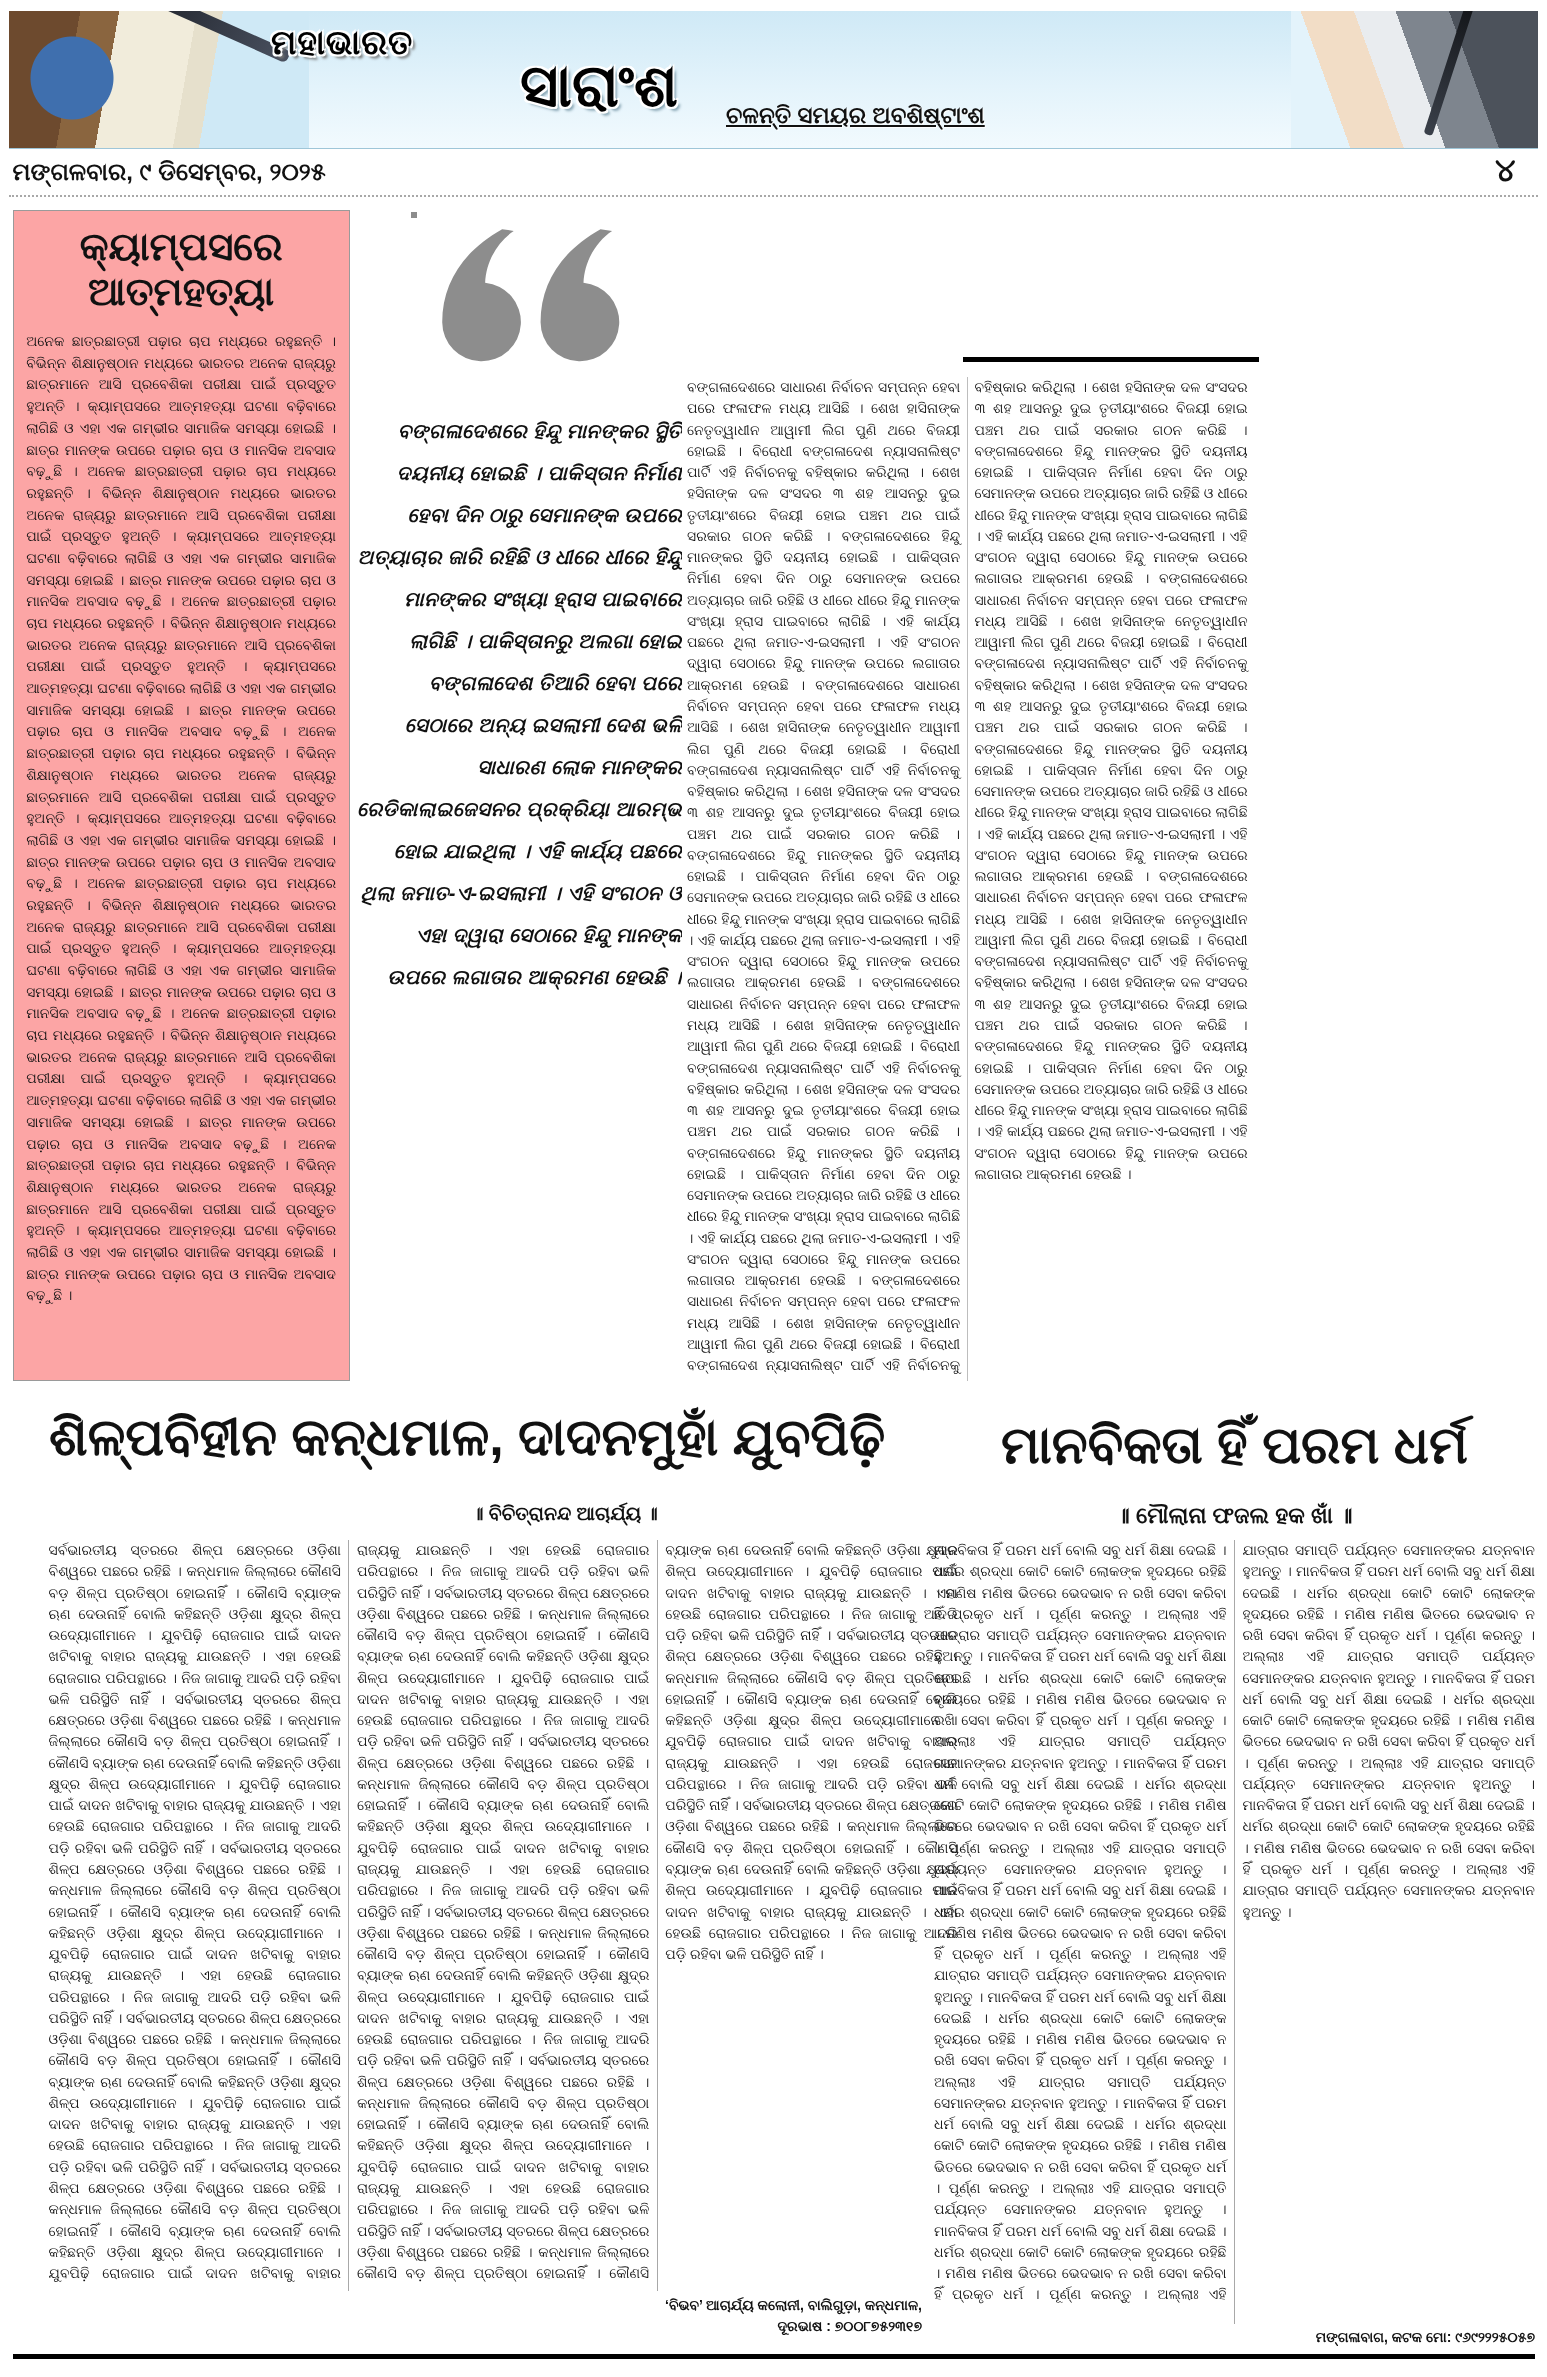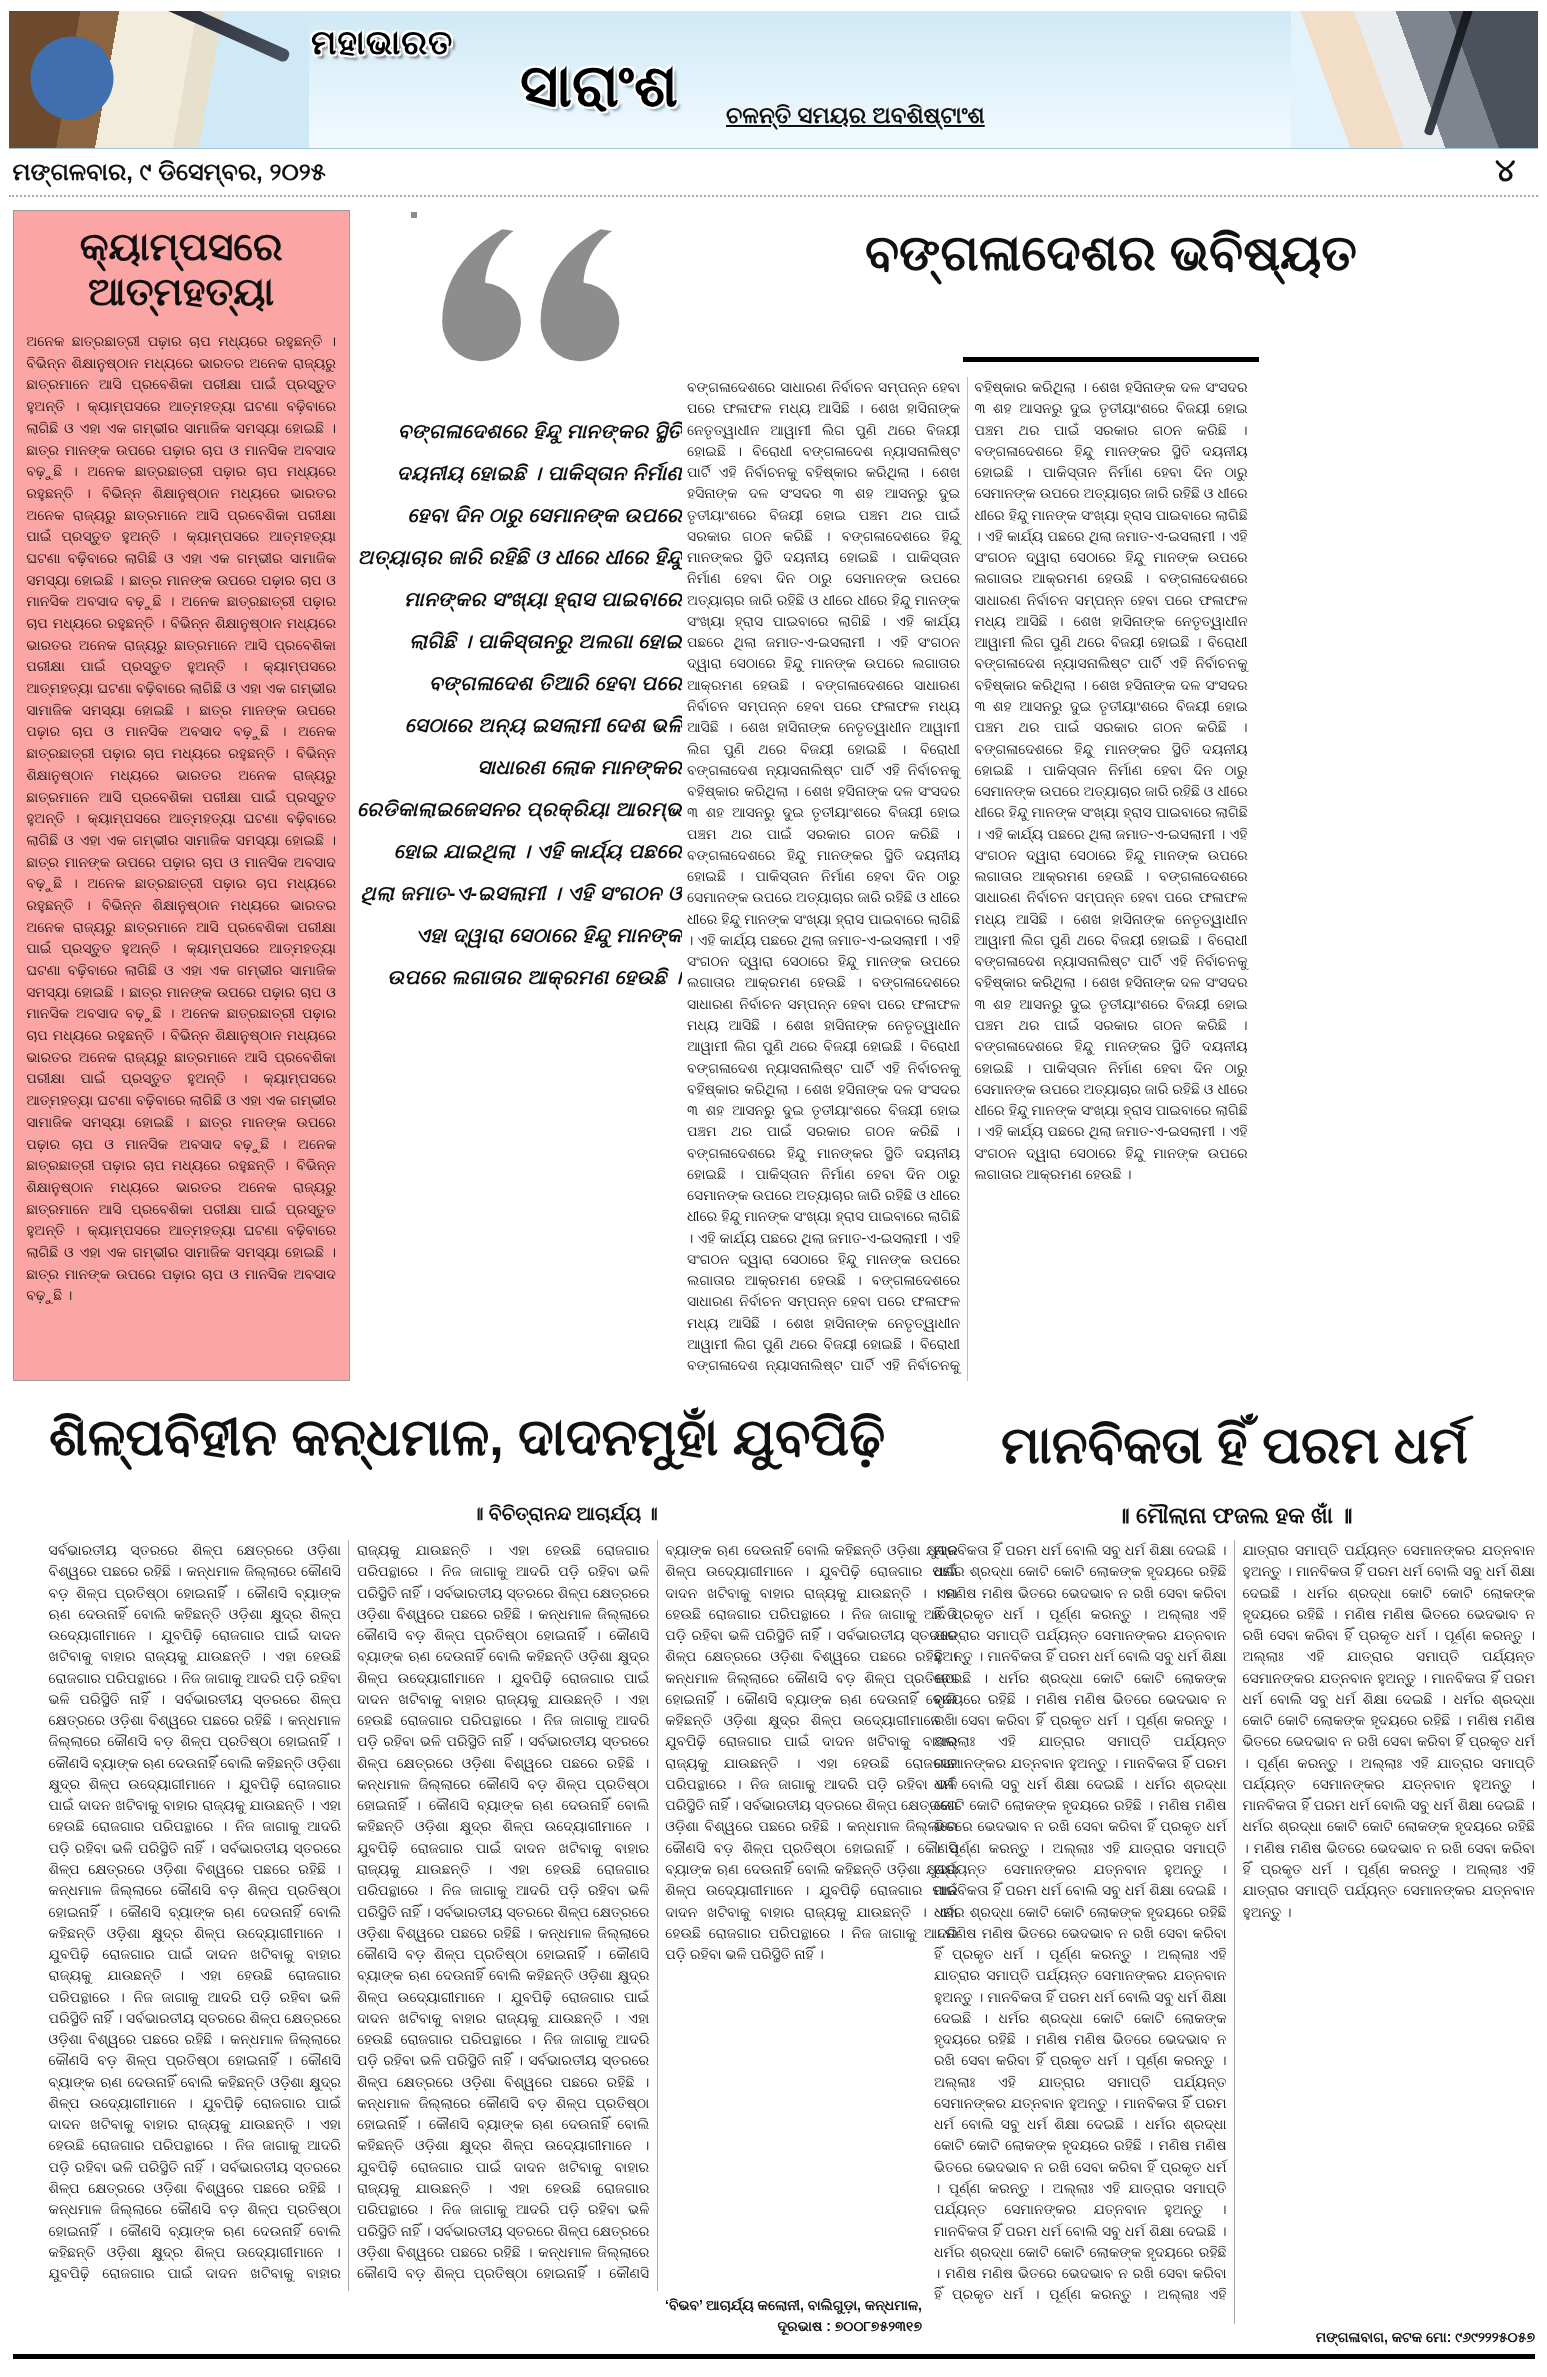--- a/index.html
+++ b/index.html
@@ -17,21 +17,21 @@
         radial-gradient(circle at 59px 56px,#e8e2d2 0 23px,rgba(0,0,0,0) 24px),
         linear-gradient(100deg,#6d4a2e 0 22%,#8a653f 22% 34%,#f1ecdb 34% 58%,#e6e0cc 58% 66%,#cfe9f6 66%);}
   .photo-left::after{content:"";position:absolute;left:134px;top:9px;width:152px;height:12.6px;
         background:linear-gradient(90deg,#20242c,#4a5160);transform:rotate(24deg);border-radius:5.4px;}
   .photo-right{position:absolute;top:0;right:0;width:247px;height:137px;
       background:
         linear-gradient(250deg,#4c525b 0 30%,#7e858e 30% 48%,#e9ecef 48% 62%,#f2ddc6 62% 80%,#e3f3fb 80%);}
   .photo-right::after{content:"";position:absolute;right:85px;top:-7.2px;width:9px;height:134px;
         background:linear-gradient(180deg,#14161a,#3a404a);transform:rotate(18deg);border-radius:3.6px;}
   .masthead{top:12.6px;left:262px;font-size:34px;font-weight:bold;letter-spacing:0.9px;color:#000;
-        text-shadow:-1.8px -1.8px 0 #fff,1.8px -1.8px 0 #fff,-1.8px 1.8px 0 #fff,1.8px 1.8px 0 #fff,3.6px 3.6px 2.7px #777;margin-left:40px;}
+        text-shadow:-1.8px -1.8px 0 #fff,1.8px -1.8px 0 #fff,-1.8px 1.8px 0 #fff,1.8px 1.8px 0 #fff,3.6px 3.6px 2.7px #777;}
   .paper-title{top:41px;left:511px;font-size:59px;font-weight:bold;color:#000;
         text-shadow:-1.8px -1.8px 0 #fff,1.8px -1.8px 0 #fff,-1.8px 1.8px 0 #fff,1.8px 1.8px 0 #fff,3.6px 3.6px 2.7px #8aa7b5;}
   .paper-subtitle{top:91px;left:717px;font-size:23px;font-weight:bold;color:#111;
         text-shadow:0.9px 0.9px 0 #fff;text-decoration:underline;}
 
   
   .dateline{top:158px;left:12.6px;font-size:24px;font-weight:bold;}
   .pagenum{top:152px;left:1495px;font-size:32px;font-weight:bold;}
   .dotted-rule{top:195px;left:9px;width:1529px;border-top:2.7px dotted #a8a8a8;height:0;}
   .sq-marker{top:212px;left:411px;width:6.3px;height:6.3px;background:#8c8c8c;}
@@ -97,21 +97,20 @@
   </div>
 
   <div class="abs quote-col">
     <svg class="quote-icon" width="206" height="152" viewBox="0 0 230 170">
       <path d="M95 8 C52 32 28 68 28 112 a44 44 0 1 0 48 -44 c1 -24 14 -46 32 -58 Z" fill="#8d8d8d"></path>
       <path d="M205 8 C162 32 138 68 138 112 a44 44 0 1 0 48 -44 c1 -24 14 -46 32 -58 Z" fill="#8d8d8d"></path>
     </svg>
     <div class="quote-text">ବଙ୍ଗଳାଦେଶରେ ହିନ୍ଦୁ ମାନଙ୍କର ସ୍ଥିତି ଦୟନୀୟ ହୋଇଛି । ପାକିସ୍ତାନ ନିର୍ମାଣ ହେବା ଦିନ ଠାରୁ ସେମାନଙ୍କ ଉପରେ ଅତ୍ୟାଚାର ଜାରି ରହିଛି ଓ ଧୀରେ ଧୀରେ ହିନ୍ଦୁ ମାନଙ୍କର ସଂଖ୍ୟା ହ୍ରାସ ପାଇବାରେ ଲାଗିଛି । ପାକିସ୍ତାନରୁ ଅଲଗା ହୋଇ ବଙ୍ଗଳାଦେଶ ତିଆରି ହେବା ପରେ ସେଠାରେ ଅନ୍ୟ ଇସଲାମୀ ଦେଶ ଭଳି ସାଧାରଣ ଲୋକ ମାନଙ୍କର ରେଡିକାଲାଇଜେସନର ପ୍ରକ୍ରିୟା ଆରମ୍ଭ ହୋଇ ଯାଇଥିଲା । ଏହି କାର୍ଯ୍ୟ ପଛରେ ଥିଲା ଜମାତ-ଏ-ଇସଲାମୀ । ଏହି ସଂଗଠନ ଓ ଏହା ଦ୍ୱାରା ସେଠାରେ ହିନ୍ଦୁ ମାନଙ୍କ ଉପରେ ଲଗାତାର ଆକ୍ରମଣ ହେଉଛି ।</div>
   </div>
 
-  <div class="abs main-headline">ବଙ୍ଗଳାଦେଶର ଭବିଷ୍ୟତ</div>
   <div class="abs main-byline-rule"></div>
   <div class="abs main-body">ବଙ୍ଗଳାଦେଶରେ ସାଧାରଣ ନିର୍ବାଚନ ସମ୍ପନ୍ନ ହେବା ପରେ ଫଳାଫଳ ମଧ୍ୟ ଆସିଛି । ଶେଖ ହାସିନାଙ୍କ ନେତୃତ୍ୱାଧୀନ ଆୱାମୀ ଲିଗ ପୁଣି ଥରେ ବିଜୟୀ ହୋଇଛି । ବିରୋଧୀ ବଙ୍ଗଳାଦେଶ ନ୍ୟାସନାଲିଷ୍ଟ ପାର୍ଟି ଏହି ନିର୍ବାଚନକୁ ବହିଷ୍କାର କରିଥିଲା । ଶେଖ ହସିନାଙ୍କ ଦଳ ସଂସଦର ୩ ଶହ ଆସନରୁ ଦୁଇ ତୃତୀୟାଂଶରେ ବିଜୟୀ ହୋଇ ପଞ୍ଚମ ଥର ପାଇଁ ସରକାର ଗଠନ କରିଛି । ବଙ୍ଗଳାଦେଶରେ ହିନ୍ଦୁ ମାନଙ୍କର ସ୍ଥିତି ଦୟନୀୟ ହୋଇଛି । ପାକିସ୍ତାନ ନିର୍ମାଣ ହେବା ଦିନ ଠାରୁ ସେମାନଙ୍କ ଉପରେ ଅତ୍ୟାଚାର ଜାରି ରହିଛି ଓ ଧୀରେ ଧୀରେ ହିନ୍ଦୁ ମାନଙ୍କ ସଂଖ୍ୟା ହ୍ରାସ ପାଇବାରେ ଲାଗିଛି । ଏହି କାର୍ଯ୍ୟ ପଛରେ ଥିଲା ଜମାତ-ଏ-ଇସଲାମୀ । ଏହି ସଂଗଠନ ଦ୍ୱାରା ସେଠାରେ ହିନ୍ଦୁ ମାନଙ୍କ ଉପରେ ଲଗାତାର ଆକ୍ରମଣ ହେଉଛି । ବଙ୍ଗଳାଦେଶରେ ସାଧାରଣ ନିର୍ବାଚନ ସମ୍ପନ୍ନ ହେବା ପରେ ଫଳାଫଳ ମଧ୍ୟ ଆସିଛି । ଶେଖ ହାସିନାଙ୍କ ନେତୃତ୍ୱାଧୀନ ଆୱାମୀ ଲିଗ ପୁଣି ଥରେ ବିଜୟୀ ହୋଇଛି । ବିରୋଧୀ ବଙ୍ଗଳାଦେଶ ନ୍ୟାସନାଲିଷ୍ଟ ପାର୍ଟି ଏହି ନିର୍ବାଚନକୁ ବହିଷ୍କାର କରିଥିଲା । ଶେଖ ହସିନାଙ୍କ ଦଳ ସଂସଦର ୩ ଶହ ଆସନରୁ ଦୁଇ ତୃତୀୟାଂଶରେ ବିଜୟୀ ହୋଇ ପଞ୍ଚମ ଥର ପାଇଁ ସରକାର ଗଠନ କରିଛି । ବଙ୍ଗଳାଦେଶରେ ହିନ୍ଦୁ ମାନଙ୍କର ସ୍ଥିତି ଦୟନୀୟ ହୋଇଛି । ପାକିସ୍ତାନ ନିର୍ମାଣ ହେବା ଦିନ ଠାରୁ ସେମାନଙ୍କ ଉପରେ ଅତ୍ୟାଚାର ଜାରି ରହିଛି ଓ ଧୀରେ ଧୀରେ ହିନ୍ଦୁ ମାନଙ୍କ ସଂଖ୍ୟା ହ୍ରାସ ପାଇବାରେ ଲାଗିଛି । ଏହି କାର୍ଯ୍ୟ ପଛରେ ଥିଲା ଜମାତ-ଏ-ଇସଲାମୀ । ଏହି ସଂଗଠନ ଦ୍ୱାରା ସେଠାରେ ହିନ୍ଦୁ ମାନଙ୍କ ଉପରେ ଲଗାତାର ଆକ୍ରମଣ ହେଉଛି । ବଙ୍ଗଳାଦେଶରେ ସାଧାରଣ ନିର୍ବାଚନ ସମ୍ପନ୍ନ ହେବା ପରେ ଫଳାଫଳ ମଧ୍ୟ ଆସିଛି । ଶେଖ ହାସିନାଙ୍କ ନେତୃତ୍ୱାଧୀନ ଆୱାମୀ ଲିଗ ପୁଣି ଥରେ ବିଜୟୀ ହୋଇଛି । ବିରୋଧୀ ବଙ୍ଗଳାଦେଶ ନ୍ୟାସନାଲିଷ୍ଟ ପାର୍ଟି ଏହି ନିର୍ବାଚନକୁ ବହିଷ୍କାର କରିଥିଲା । ଶେଖ ହସିନାଙ୍କ ଦଳ ସଂସଦର ୩ ଶହ ଆସନରୁ ଦୁଇ ତୃତୀୟାଂଶରେ ବିଜୟୀ ହୋଇ ପଞ୍ଚମ ଥର ପାଇଁ ସରକାର ଗଠନ କରିଛି । ବଙ୍ଗଳାଦେଶରେ ହିନ୍ଦୁ ମାନଙ୍କର ସ୍ଥିତି ଦୟନୀୟ ହୋଇଛି । ପାକିସ୍ତାନ ନିର୍ମାଣ ହେବା ଦିନ ଠାରୁ ସେମାନଙ୍କ ଉପରେ ଅତ୍ୟାଚାର ଜାରି ରହିଛି ଓ ଧୀରେ ଧୀରେ ହିନ୍ଦୁ ମାନଙ୍କ ସଂଖ୍ୟା ହ୍ରାସ ପାଇବାରେ ଲାଗିଛି । ଏହି କାର୍ଯ୍ୟ ପଛରେ ଥିଲା ଜମାତ-ଏ-ଇସଲାମୀ । ଏହି ସଂଗଠନ ଦ୍ୱାରା ସେଠାରେ ହିନ୍ଦୁ ମାନଙ୍କ ଉପରେ ଲଗାତାର ଆକ୍ରମଣ ହେଉଛି । ବଙ୍ଗଳାଦେଶରେ ସାଧାରଣ ନିର୍ବାଚନ ସମ୍ପନ୍ନ ହେବା ପରେ ଫଳାଫଳ ମଧ୍ୟ ଆସିଛି । ଶେଖ ହାସିନାଙ୍କ ନେତୃତ୍ୱାଧୀନ ଆୱାମୀ ଲିଗ ପୁଣି ଥରେ ବିଜୟୀ ହୋଇଛି । ବିରୋଧୀ ବଙ୍ଗଳାଦେଶ ନ୍ୟାସନାଲିଷ୍ଟ ପାର୍ଟି ଏହି ନିର୍ବାଚନକୁ ବହିଷ୍କାର କରିଥିଲା । ଶେଖ ହସିନାଙ୍କ ଦଳ ସଂସଦର ୩ ଶହ ଆସନରୁ ଦୁଇ ତୃତୀୟାଂଶରେ ବିଜୟୀ ହୋଇ ପଞ୍ଚମ ଥର ପାଇଁ ସରକାର ଗଠନ କରିଛି । ବଙ୍ଗଳାଦେଶରେ ହିନ୍ଦୁ ମାନଙ୍କର ସ୍ଥିତି ଦୟନୀୟ ହୋଇଛି । ପାକିସ୍ତାନ ନିର୍ମାଣ ହେବା ଦିନ ଠାରୁ ସେମାନଙ୍କ ଉପରେ ଅତ୍ୟାଚାର ଜାରି ରହିଛି ଓ ଧୀରେ ଧୀରେ ହିନ୍ଦୁ ମାନଙ୍କ ସଂଖ୍ୟା ହ୍ରାସ ପାଇବାରେ ଲାଗିଛି । ଏହି କାର୍ଯ୍ୟ ପଛରେ ଥିଲା ଜମାତ-ଏ-ଇସଲାମୀ । ଏହି ସଂଗଠନ ଦ୍ୱାରା ସେଠାରେ ହିନ୍ଦୁ ମାନଙ୍କ ଉପରେ ଲଗାତାର ଆକ୍ରମଣ ହେଉଛି । ବଙ୍ଗଳାଦେଶରେ ସାଧାରଣ ନିର୍ବାଚନ ସମ୍ପନ୍ନ ହେବା ପରେ ଫଳାଫଳ ମଧ୍ୟ ଆସିଛି । ଶେଖ ହାସିନାଙ୍କ ନେତୃତ୍ୱାଧୀନ ଆୱାମୀ ଲିଗ ପୁଣି ଥରେ ବିଜୟୀ ହୋଇଛି । ବିରୋଧୀ ବଙ୍ଗଳାଦେଶ ନ୍ୟାସନାଲିଷ୍ଟ ପାର୍ଟି ଏହି ନିର୍ବାଚନକୁ ବହିଷ୍କାର କରିଥିଲା । ଶେଖ ହସିନାଙ୍କ ଦଳ ସଂସଦର ୩ ଶହ ଆସନରୁ ଦୁଇ ତୃତୀୟାଂଶରେ ବିଜୟୀ ହୋଇ ପଞ୍ଚମ ଥର ପାଇଁ ସରକାର ଗଠନ କରିଛି । ବଙ୍ଗଳାଦେଶରେ ହିନ୍ଦୁ ମାନଙ୍କର ସ୍ଥିତି ଦୟନୀୟ ହୋଇଛି । ପାକିସ୍ତାନ ନିର୍ମାଣ ହେବା ଦିନ ଠାରୁ ସେମାନଙ୍କ ଉପରେ ଅତ୍ୟାଚାର ଜାରି ରହିଛି ଓ ଧୀରେ ଧୀରେ ହିନ୍ଦୁ ମାନଙ୍କ ସଂଖ୍ୟା ହ୍ରାସ ପାଇବାରେ ଲାଗିଛି । ଏହି କାର୍ଯ୍ୟ ପଛରେ ଥିଲା ଜମାତ-ଏ-ଇସଲାମୀ । ଏହି ସଂଗଠନ ଦ୍ୱାରା ସେଠାରେ ହିନ୍ଦୁ ମାନଙ୍କ ଉପରେ ଲଗାତାର ଆକ୍ରମଣ ହେଉଛି । ବଙ୍ଗଳାଦେଶରେ ସାଧାରଣ ନିର୍ବାଚନ ସମ୍ପନ୍ନ ହେବା ପରେ ଫଳାଫଳ ମଧ୍ୟ ଆସିଛି । ଶେଖ ହାସିନାଙ୍କ ନେତୃତ୍ୱାଧୀନ ଆୱାମୀ ଲିଗ ପୁଣି ଥରେ ବିଜୟୀ ହୋଇଛି । ବିରୋଧୀ ବଙ୍ଗଳାଦେଶ ନ୍ୟାସନାଲିଷ୍ଟ ପାର୍ଟି ଏହି ନିର୍ବାଚନକୁ ବହିଷ୍କାର କରିଥିଲା । ଶେଖ ହସିନାଙ୍କ ଦଳ ସଂସଦର ୩ ଶହ ଆସନରୁ ଦୁଇ ତୃତୀୟାଂଶରେ ବିଜୟୀ ହୋଇ ପଞ୍ଚମ ଥର ପାଇଁ ସରକାର ଗଠନ କରିଛି । ବଙ୍ଗଳାଦେଶରେ ହିନ୍ଦୁ ମାନଙ୍କର ସ୍ଥିତି ଦୟନୀୟ ହୋଇଛି । ପାକିସ୍ତାନ ନିର୍ମାଣ ହେବା ଦିନ ଠାରୁ ସେମାନଙ୍କ ଉପରେ ଅତ୍ୟାଚାର ଜାରି ରହିଛି ଓ ଧୀରେ ଧୀରେ ହିନ୍ଦୁ ମାନଙ୍କ ସଂଖ୍ୟା ହ୍ରାସ ପାଇବାରେ ଲାଗିଛି । ଏହି କାର୍ଯ୍ୟ ପଛରେ ଥିଲା ଜମାତ-ଏ-ଇସଲାମୀ । ଏହି ସଂଗଠନ ଦ୍ୱାରା ସେଠାରେ ହିନ୍ଦୁ ମାନଙ୍କ ଉପରେ ଲଗାତାର ଆକ୍ରମଣ ହେଉଛି ।</div>
 
   <div class="abs bl-headline">ଶିଳ୍ପବିହୀନ କନ୍ଧମାଳ, ଦାଦନମୁହାଁ ଯୁବପିଢ଼ି</div>
   <div class="abs bl-byline">॥ ବିଚିତ୍ରାନନ୍ଦ ଆଚାର୍ଯ୍ୟ ॥</div>
   <div class="abs bl-body">ସର୍ବଭାରତୀୟ ସ୍ତରରେ ଶିଳ୍ପ କ୍ଷେତ୍ରରେ ଓଡ଼ିଶା ବିଶ୍ୱରେ ପଛରେ ରହିଛି । କନ୍ଧମାଳ ଜିଲ୍ଲାରେ କୌଣସି ବଡ଼ ଶିଳ୍ପ ପ୍ରତିଷ୍ଠା ହୋଇନାହିଁ । କୌଣସି ବ୍ୟାଙ୍କ ଋଣ ଦେଉନାହିଁ ବୋଲି କହିଛନ୍ତି ଓଡ଼ିଶା କ୍ଷୁଦ୍ର ଶିଳ୍ପ ଉଦ୍ୟୋଗୀମାନେ । ଯୁବପିଢ଼ି ରୋଜଗାର ପାଇଁ ଦାଦନ ଖଟିବାକୁ ବାହାର ରାଜ୍ୟକୁ ଯାଉଛନ୍ତି । ଏହା ହେଉଛି ରୋଜଗାର ପରିପନ୍ଥାରେ । ନିଜ ଜାଗାକୁ ଆଦରି ପଡ଼ି ରହିବା ଭଳି ପରିସ୍ଥିତି ନାହିଁ । ସର୍ବଭାରତୀୟ ସ୍ତରରେ ଶିଳ୍ପ କ୍ଷେତ୍ରରେ ଓଡ଼ିଶା ବିଶ୍ୱରେ ପଛରେ ରହିଛି । କନ୍ଧମାଳ ଜିଲ୍ଲାରେ କୌଣସି ବଡ଼ ଶିଳ୍ପ ପ୍ରତିଷ୍ଠା ହୋଇନାହିଁ । କୌଣସି ବ୍ୟାଙ୍କ ଋଣ ଦେଉନାହିଁ ବୋଲି କହିଛନ୍ତି ଓଡ଼ିଶା କ୍ଷୁଦ୍ର ଶିଳ୍ପ ଉଦ୍ୟୋଗୀମାନେ । ଯୁବପିଢ଼ି ରୋଜଗାର ପାଇଁ ଦାଦନ ଖଟିବାକୁ ବାହାର ରାଜ୍ୟକୁ ଯାଉଛନ୍ତି । ଏହା ହେଉଛି ରୋଜଗାର ପରିପନ୍ଥାରେ । ନିଜ ଜାଗାକୁ ଆଦରି ପଡ଼ି ରହିବା ଭଳି ପରିସ୍ଥିତି ନାହିଁ । ସର୍ବଭାରତୀୟ ସ୍ତରରେ ଶିଳ୍ପ କ୍ଷେତ୍ରରେ ଓଡ଼ିଶା ବିଶ୍ୱରେ ପଛରେ ରହିଛି । କନ୍ଧମାଳ ଜିଲ୍ଲାରେ କୌଣସି ବଡ଼ ଶିଳ୍ପ ପ୍ରତିଷ୍ଠା ହୋଇନାହିଁ । କୌଣସି ବ୍ୟାଙ୍କ ଋଣ ଦେଉନାହିଁ ବୋଲି କହିଛନ୍ତି ଓଡ଼ିଶା କ୍ଷୁଦ୍ର ଶିଳ୍ପ ଉଦ୍ୟୋଗୀମାନେ । ଯୁବପିଢ଼ି ରୋଜଗାର ପାଇଁ ଦାଦନ ଖଟିବାକୁ ବାହାର ରାଜ୍ୟକୁ ଯାଉଛନ୍ତି । ଏହା ହେଉଛି ରୋଜଗାର ପରିପନ୍ଥାରେ । ନିଜ ଜାଗାକୁ ଆଦରି ପଡ଼ି ରହିବା ଭଳି ପରିସ୍ଥିତି ନାହିଁ । ସର୍ବଭାରତୀୟ ସ୍ତରରେ ଶିଳ୍ପ କ୍ଷେତ୍ରରେ ଓଡ଼ିଶା ବିଶ୍ୱରେ ପଛରେ ରହିଛି । କନ୍ଧମାଳ ଜିଲ୍ଲାରେ କୌଣସି ବଡ଼ ଶିଳ୍ପ ପ୍ରତିଷ୍ଠା ହୋଇନାହିଁ । କୌଣସି ବ୍ୟାଙ୍କ ଋଣ ଦେଉନାହିଁ ବୋଲି କହିଛନ୍ତି ଓଡ଼ିଶା କ୍ଷୁଦ୍ର ଶିଳ୍ପ ଉଦ୍ୟୋଗୀମାନେ । ଯୁବପିଢ଼ି ରୋଜଗାର ପାଇଁ ଦାଦନ ଖଟିବାକୁ ବାହାର ରାଜ୍ୟକୁ ଯାଉଛନ୍ତି । ଏହା ହେଉଛି ରୋଜଗାର ପରିପନ୍ଥାରେ । ନିଜ ଜାଗାକୁ ଆଦରି ପଡ଼ି ରହିବା ଭଳି ପରିସ୍ଥିତି ନାହିଁ । ସର୍ବଭାରତୀୟ ସ୍ତରରେ ଶିଳ୍ପ କ୍ଷେତ୍ରରେ ଓଡ଼ିଶା ବିଶ୍ୱରେ ପଛରେ ରହିଛି । କନ୍ଧମାଳ ଜିଲ୍ଲାରେ କୌଣସି ବଡ଼ ଶିଳ୍ପ ପ୍ରତିଷ୍ଠା ହୋଇନାହିଁ । କୌଣସି ବ୍ୟାଙ୍କ ଋଣ ଦେଉନାହିଁ ବୋଲି କହିଛନ୍ତି ଓଡ଼ିଶା କ୍ଷୁଦ୍ର ଶିଳ୍ପ ଉଦ୍ୟୋଗୀମାନେ । ଯୁବପିଢ଼ି ରୋଜଗାର ପାଇଁ ଦାଦନ ଖଟିବାକୁ ବାହାର ରାଜ୍ୟକୁ ଯାଉଛନ୍ତି । ଏହା ହେଉଛି ରୋଜଗାର ପରିପନ୍ଥାରେ । ନିଜ ଜାଗାକୁ ଆଦରି ପଡ଼ି ରହିବା ଭଳି ପରିସ୍ଥିତି ନାହିଁ । ସର୍ବଭାରତୀୟ ସ୍ତରରେ ଶିଳ୍ପ କ୍ଷେତ୍ରରେ ଓଡ଼ିଶା ବିଶ୍ୱରେ ପଛରେ ରହିଛି । କନ୍ଧମାଳ ଜିଲ୍ଲାରେ କୌଣସି ବଡ଼ ଶିଳ୍ପ ପ୍ରତିଷ୍ଠା ହୋଇନାହିଁ । କୌଣସି ବ୍ୟାଙ୍କ ଋଣ ଦେଉନାହିଁ ବୋଲି କହିଛନ୍ତି ଓଡ଼ିଶା କ୍ଷୁଦ୍ର ଶିଳ୍ପ ଉଦ୍ୟୋଗୀମାନେ । ଯୁବପିଢ଼ି ରୋଜଗାର ପାଇଁ ଦାଦନ ଖଟିବାକୁ ବାହାର ରାଜ୍ୟକୁ ଯାଉଛନ୍ତି । ଏହା ହେଉଛି ରୋଜଗାର ପରିପନ୍ଥାରେ । ନିଜ ଜାଗାକୁ ଆଦରି ପଡ଼ି ରହିବା ଭଳି ପରିସ୍ଥିତି ନାହିଁ । ସର୍ବଭାରତୀୟ ସ୍ତରରେ ଶିଳ୍ପ କ୍ଷେତ୍ରରେ ଓଡ଼ିଶା ବିଶ୍ୱରେ ପଛରେ ରହିଛି । କନ୍ଧମାଳ ଜିଲ୍ଲାରେ କୌଣସି ବଡ଼ ଶିଳ୍ପ ପ୍ରତିଷ୍ଠା ହୋଇନାହିଁ । କୌଣସି ବ୍ୟାଙ୍କ ଋଣ ଦେଉନାହିଁ ବୋଲି କହିଛନ୍ତି ଓଡ଼ିଶା କ୍ଷୁଦ୍ର ଶିଳ୍ପ ଉଦ୍ୟୋଗୀମାନେ । ଯୁବପିଢ଼ି ରୋଜଗାର ପାଇଁ ଦାଦନ ଖଟିବାକୁ ବାହାର ରାଜ୍ୟକୁ ଯାଉଛନ୍ତି । ଏହା ହେଉଛି ରୋଜଗାର ପରିପନ୍ଥାରେ । ନିଜ ଜାଗାକୁ ଆଦରି ପଡ଼ି ରହିବା ଭଳି ପରିସ୍ଥିତି ନାହିଁ । ସର୍ବଭାରତୀୟ ସ୍ତରରେ ଶିଳ୍ପ କ୍ଷେତ୍ରରେ ଓଡ଼ିଶା ବିଶ୍ୱରେ ପଛରେ ରହିଛି । କନ୍ଧମାଳ ଜିଲ୍ଲାରେ କୌଣସି ବଡ଼ ଶିଳ୍ପ ପ୍ରତିଷ୍ଠା ହୋଇନାହିଁ । କୌଣସି ବ୍ୟାଙ୍କ ଋଣ ଦେଉନାହିଁ ବୋଲି କହିଛନ୍ତି ଓଡ଼ିଶା କ୍ଷୁଦ୍ର ଶିଳ୍ପ ଉଦ୍ୟୋଗୀମାନେ । ଯୁବପିଢ଼ି ରୋଜଗାର ପାଇଁ ଦାଦନ ଖଟିବାକୁ ବାହାର ରାଜ୍ୟକୁ ଯାଉଛନ୍ତି । ଏହା ହେଉଛି ରୋଜଗାର ପରିପନ୍ଥାରେ । ନିଜ ଜାଗାକୁ ଆଦରି ପଡ଼ି ରହିବା ଭଳି ପରିସ୍ଥିତି ନାହିଁ । ସର୍ବଭାରତୀୟ ସ୍ତରରେ ଶିଳ୍ପ କ୍ଷେତ୍ରରେ ଓଡ଼ିଶା ବିଶ୍ୱରେ ପଛରେ ରହିଛି । କନ୍ଧମାଳ ଜିଲ୍ଲାରେ କୌଣସି ବଡ଼ ଶିଳ୍ପ ପ୍ରତିଷ୍ଠା ହୋଇନାହିଁ । କୌଣସି ବ୍ୟାଙ୍କ ଋଣ ଦେଉନାହିଁ ବୋଲି କହିଛନ୍ତି ଓଡ଼ିଶା କ୍ଷୁଦ୍ର ଶିଳ୍ପ ଉଦ୍ୟୋଗୀମାନେ । ଯୁବପିଢ଼ି ରୋଜଗାର ପାଇଁ ଦାଦନ ଖଟିବାକୁ ବାହାର ରାଜ୍ୟକୁ ଯାଉଛନ୍ତି । ଏହା ହେଉଛି ରୋଜଗାର ପରିପନ୍ଥାରେ । ନିଜ ଜାଗାକୁ ଆଦରି ପଡ଼ି ରହିବା ଭଳି ପରିସ୍ଥିତି ନାହିଁ । ସର୍ବଭାରତୀୟ ସ୍ତରରେ ଶିଳ୍ପ କ୍ଷେତ୍ରରେ ଓଡ଼ିଶା ବିଶ୍ୱରେ ପଛରେ ରହିଛି । କନ୍ଧମାଳ ଜିଲ୍ଲାରେ କୌଣସି ବଡ଼ ଶିଳ୍ପ ପ୍ରତିଷ୍ଠା ହୋଇନାହିଁ । କୌଣସି ବ୍ୟାଙ୍କ ଋଣ ଦେଉନାହିଁ ବୋଲି କହିଛନ୍ତି ଓଡ଼ିଶା କ୍ଷୁଦ୍ର ଶିଳ୍ପ ଉଦ୍ୟୋଗୀମାନେ । ଯୁବପିଢ଼ି ରୋଜଗାର ପାଇଁ ଦାଦନ ଖଟିବାକୁ ବାହାର ରାଜ୍ୟକୁ ଯାଉଛନ୍ତି । ଏହା ହେଉଛି ରୋଜଗାର ପରିପନ୍ଥାରେ । ନିଜ ଜାଗାକୁ ଆଦରି ପଡ଼ି ରହିବା ଭଳି ପରିସ୍ଥିତି ନାହିଁ । ସର୍ବଭାରତୀୟ ସ୍ତରରେ ଶିଳ୍ପ କ୍ଷେତ୍ରରେ ଓଡ଼ିଶା ବିଶ୍ୱରେ ପଛରେ ରହିଛି । କନ୍ଧମାଳ ଜିଲ୍ଲାରେ କୌଣସି ବଡ଼ ଶିଳ୍ପ ପ୍ରତିଷ୍ଠା ହୋଇନାହିଁ । କୌଣସି ବ୍ୟାଙ୍କ ଋଣ ଦେଉନାହିଁ ବୋଲି କହିଛନ୍ତି ଓଡ଼ିଶା କ୍ଷୁଦ୍ର ଶିଳ୍ପ ଉଦ୍ୟୋଗୀମାନେ । ଯୁବପିଢ଼ି ରୋଜଗାର ପାଇଁ ଦାଦନ ଖଟିବାକୁ ବାହାର ରାଜ୍ୟକୁ ଯାଉଛନ୍ତି । ଏହା ହେଉଛି ରୋଜଗାର ପରିପନ୍ଥାରେ । ନିଜ ଜାଗାକୁ ଆଦରି ପଡ଼ି ରହିବା ଭଳି ପରିସ୍ଥିତି ନାହିଁ । ସର୍ବଭାରତୀୟ ସ୍ତରରେ ଶିଳ୍ପ କ୍ଷେତ୍ରରେ ଓଡ଼ିଶା ବିଶ୍ୱରେ ପଛରେ ରହିଛି । କନ୍ଧମାଳ ଜିଲ୍ଲାରେ କୌଣସି ବଡ଼ ଶିଳ୍ପ ପ୍ରତିଷ୍ଠା ହୋଇନାହିଁ । କୌଣସି ବ୍ୟାଙ୍କ ଋଣ ଦେଉନାହିଁ ବୋଲି କହିଛନ୍ତି ଓଡ଼ିଶା କ୍ଷୁଦ୍ର ଶିଳ୍ପ ଉଦ୍ୟୋଗୀମାନେ । ଯୁବପିଢ଼ି ରୋଜଗାର ପାଇଁ ଦାଦନ ଖଟିବାକୁ ବାହାର ରାଜ୍ୟକୁ ଯାଉଛନ୍ତି । ଏହା ହେଉଛି ରୋଜଗାର ପରିପନ୍ଥାରେ । ନିଜ ଜାଗାକୁ ଆଦରି ପଡ଼ି ରହିବା ଭଳି ପରିସ୍ଥିତି ନାହିଁ ।</div>
   <div class="abs bl-footer">‘ବିଭବ’ ଆଚାର୍ଯ୍ୟ କଲୋନୀ, ବାଲିଗୁଡ଼ା, କନ୍ଧମାଳ, ଦୂରଭାଷ : ୭୦୦୮୭୫୨୩୧୭</div>
 
   <div class="abs br-headline">ମାନବିକତା ହିଁ ପରମ ଧର୍ମ</div>
   <div class="abs br-byline">॥ ମୌଲାନା ଫଜଲ ହକ ଖାଁ ॥</div>

